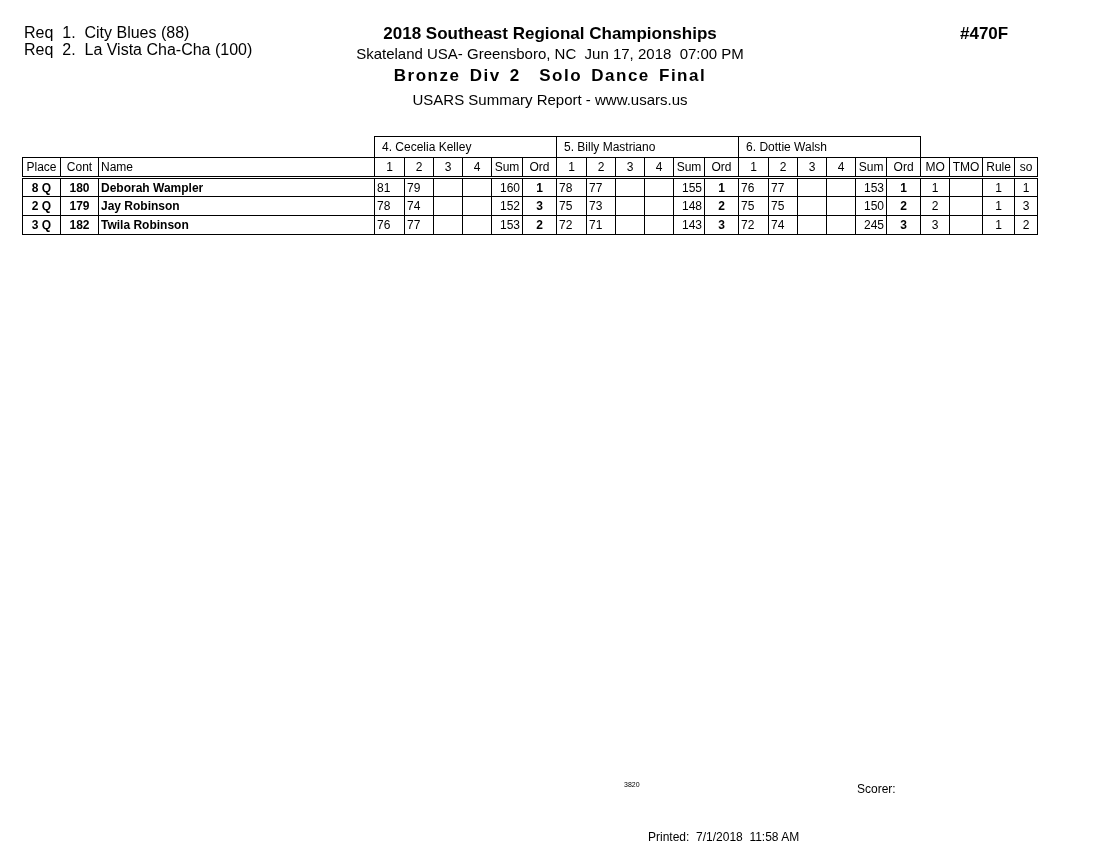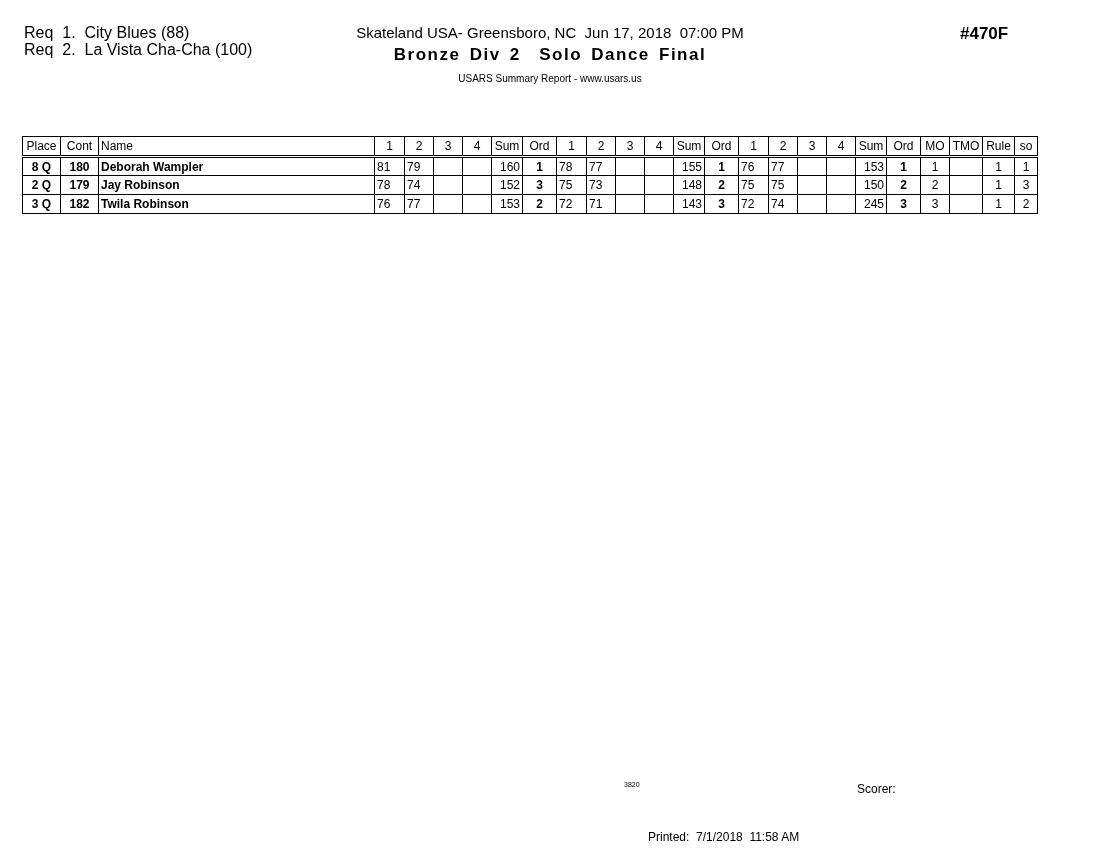--- a/index.html
+++ b/index.html
@@ -21,21 +21,21 @@
   }
 
   
   .title-block {
     position: absolute; left: 0; top: 23px; width: 100%;
     text-align: center;
   }
   .title-main  { font-size: 17px; font-weight: bold; line-height: 21px; }
   .title-venue { font-size: 15px; line-height: 19px; }
   .title-event { font-size: 17px; font-weight: bold; letter-spacing: 1.5px; word-spacing: 3px; line-height: 25px; }
-  .title-report{ font-size: 10px; line-height: 24px; }
+  .title-report{ font-size: 15px; line-height: 24px; }
 
   
   .event-number {
     position: absolute; left: 960px; top: 24px;
     font-size: 17px; font-weight: bold;
   }
 
   
   table.results {
     position: absolute; left: 22px; top: 136px;
@@ -76,20 +76,21 @@
 </style>
 </head>
 <body>
 
 <div class="req-block">
   <div class="pre">Req  1.  City Blues (88)</div>
   <div class="pre">Req  2.  La Vista Cha-Cha (100)</div>
 </div>
 
 <div class="title-block">
+  <div class="title-main pre">2018 Southeast Regional Championships</div>
   <div class="title-venue pre">Skateland USA- Greensboro, NC  Jun 17, 2018  07:00 PM</div>
   <div class="title-event pre">Bronze Div 2  Solo Dance Final</div>
   <div class="title-report pre">USARS Summary Report - www.usars.us</div>
 </div>
 
 <div class="event-number">#470F</div>
 
 <table class="results">
   <colgroup>
     <col style="width:38px">
@@ -112,20 +113,27 @@
       <col style="width:29px">
       <col style="width:29px">
       <col style="width:31px">
       <col style="width:34px">
     <col style="width:29px">
       <col style="width:33px">
       <col style="width:32px">
       <col style="width:23px">
   </colgroup>
   <tbody>
+      <tr class="judge-row">
+    <td colspan="3"></td>
+    <td colspan="6" class="judge-name pre">4.   Cecelia Kelley</td>
+    <td colspan="6" class="judge-name pre">5.   Billy Mastriano</td>
+    <td colspan="6" class="judge-name pre">6.   Dottie Walsh</td>
+    <td colspan="4"></td>
+  </tr>
   <tr class="hdr">
     <td class="c">Place</td>
     <td class="c">Cont</td>
     <td class="name-cell">Name</td>
 
     <td class="c">1</td>
     <td class="c">2</td>
     <td class="c">3</td>
     <td class="c">4</td>
     <td class="c">Sum</td>

